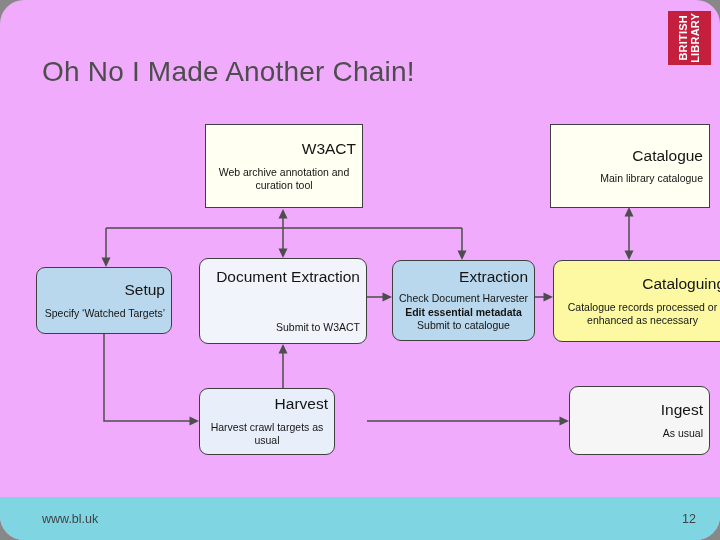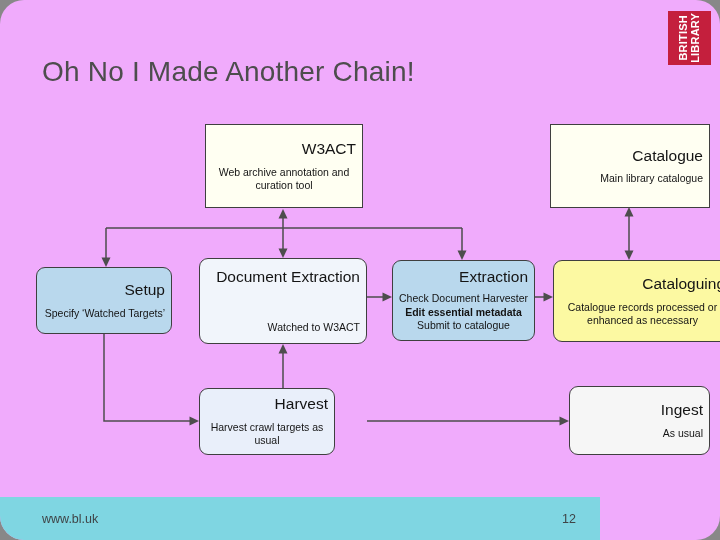--- a/index.html
+++ b/index.html
@@ -84,21 +84,21 @@
   
   .connectors {
     position:absolute; left:0; top:0;
     pointer-events:none;
   }
   .conn { stroke:var(--connector); stroke-width:1.5; fill:none; }
   .ah { fill:var(--connector); stroke:none; }
   
   .footer-bar {
     position:absolute; left:0; top:497px;
-    width:600px; height:43px;
+    width:720px; height:43px;
     background:var(--footer-bar);
     display:flex; align-items:center; justify-content:space-between;
     padding:0 24px 0 42px;
     color:var(--footer-text);
     font-size:12.5px;
   }
 </style>
 </head>
 <body>
 
@@ -123,21 +123,21 @@
     <div class="s">Main library catalogue</div>
   </div>
 
   <div class="node rd n-setup">
     <div class="t">Setup</div>
     <div class="s">Specify ‘Watched Targets’</div>
   </div>
 
   <div class="node rd n-docext">
     <div class="t">Document Extraction</div>
-    <div class="s">Watched to W3ACT</div>
+    <div class="s">Submit to W3ACT</div>
   </div>
 
   <div class="node rd n-acq">
     <div class="t">Extraction</div>
     <div class="s3">
       <div>Check Document Harvester</div>
       <div class="em">Edit essential metadata</div>
       <div>Submit to catalogue</div>
     </div>
   </div>

